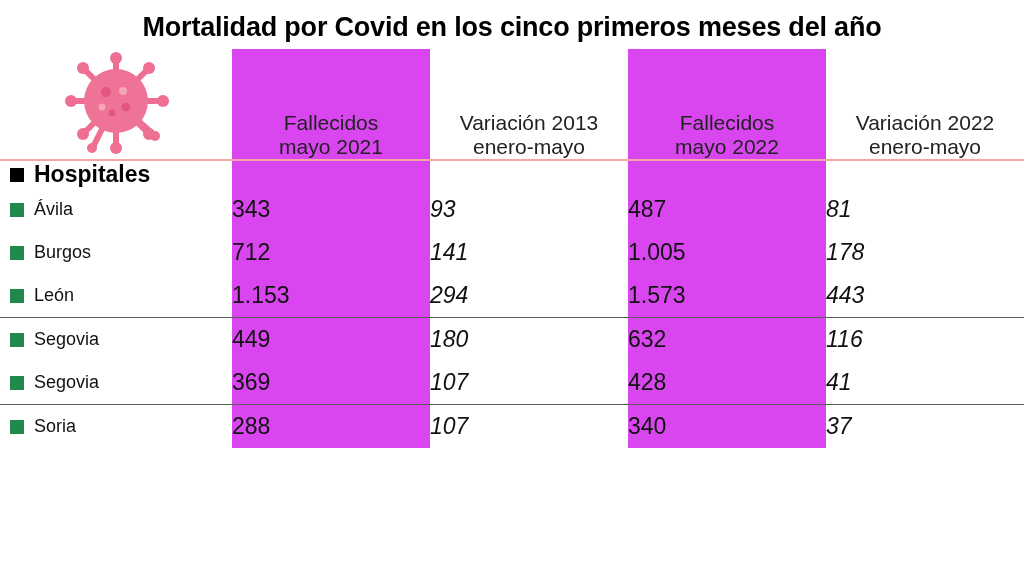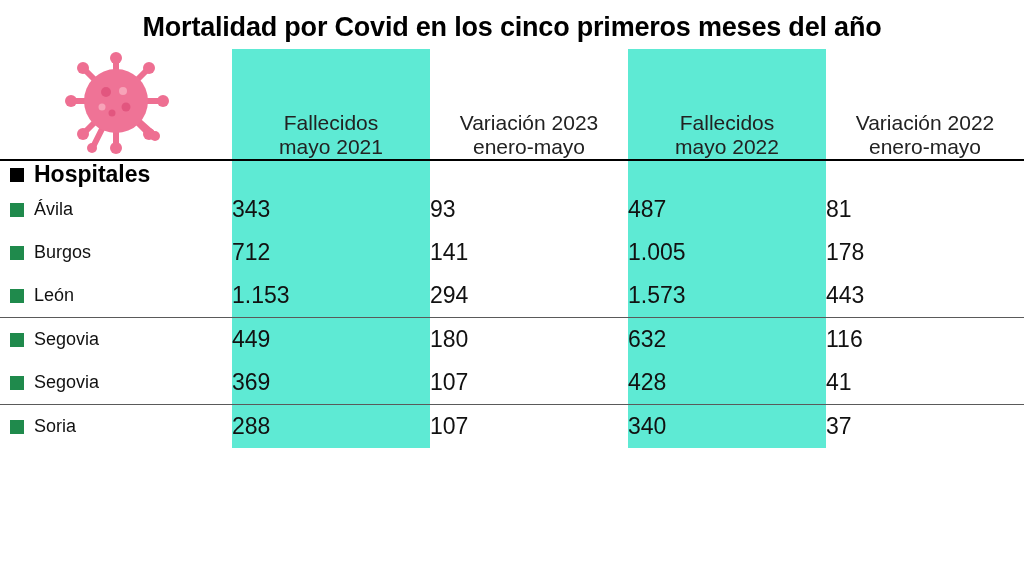--- a/index.html
+++ b/index.html
@@ -57,27 +57,27 @@
   .hdr-cell {
     font-size: 21px;
     font-weight: normal;
     color: #222222;
     text-align: center;
     vertical-align: bottom;
     padding: 6px 8px 10px 8px;
     line-height: 1.15;
   }
   .shade {
-    background: #5eead4;
+    background: #d946ef;
   }
   .col-label { width: 232px; }
   .col-num { width: 198px; }
 
   .rule-top td {
-    border-top: 2px solid #000000;
+    border-top: 2px solid #fca5a5;
   }
   .rule-mid td {
     border-top: 1.5px solid #5a5a5a;
   }
 
   .group-row td {
     padding-top: 9px;
     padding-bottom: 4px;
   }
   .group-label {
@@ -108,20 +108,21 @@
     height: 43px;
   }
   .num {
     font-size: 23px;
     text-align: left;
     color: #111111;
     height: 43px;
     vertical-align: middle;
   }
   .num.italic {
+    font-style: italic;
   }
   .cellpad { height: 43px; vertical-align: middle; }
 </style>
 </head>
 <body>
 
 <div class="page">
 
   <div class="title">Mortalidad por Covid en los cinco primeros meses del año</div>
 
@@ -174,21 +175,21 @@
               <circle cx="48" cy="58" r="3.5"></circle>
             </g>
           </svg>
         </div>
       </td>
       <td class="hdr-cell shade">
         <div>Fallecidos</div>
         <div>mayo 2021</div>
       </td>
       <td class="hdr-cell">
-        <div>Variación 2023</div>
+        <div>Variación 2013</div>
         <div>enero-mayo</div>
       </td>
       <td class="hdr-cell shade">
         <div>Fallecidos</div>
         <div>mayo 2022</div>
       </td>
       <td class="hdr-cell">
         <div>Variación 2022</div>
         <div>enero-mayo</div>
       </td>

